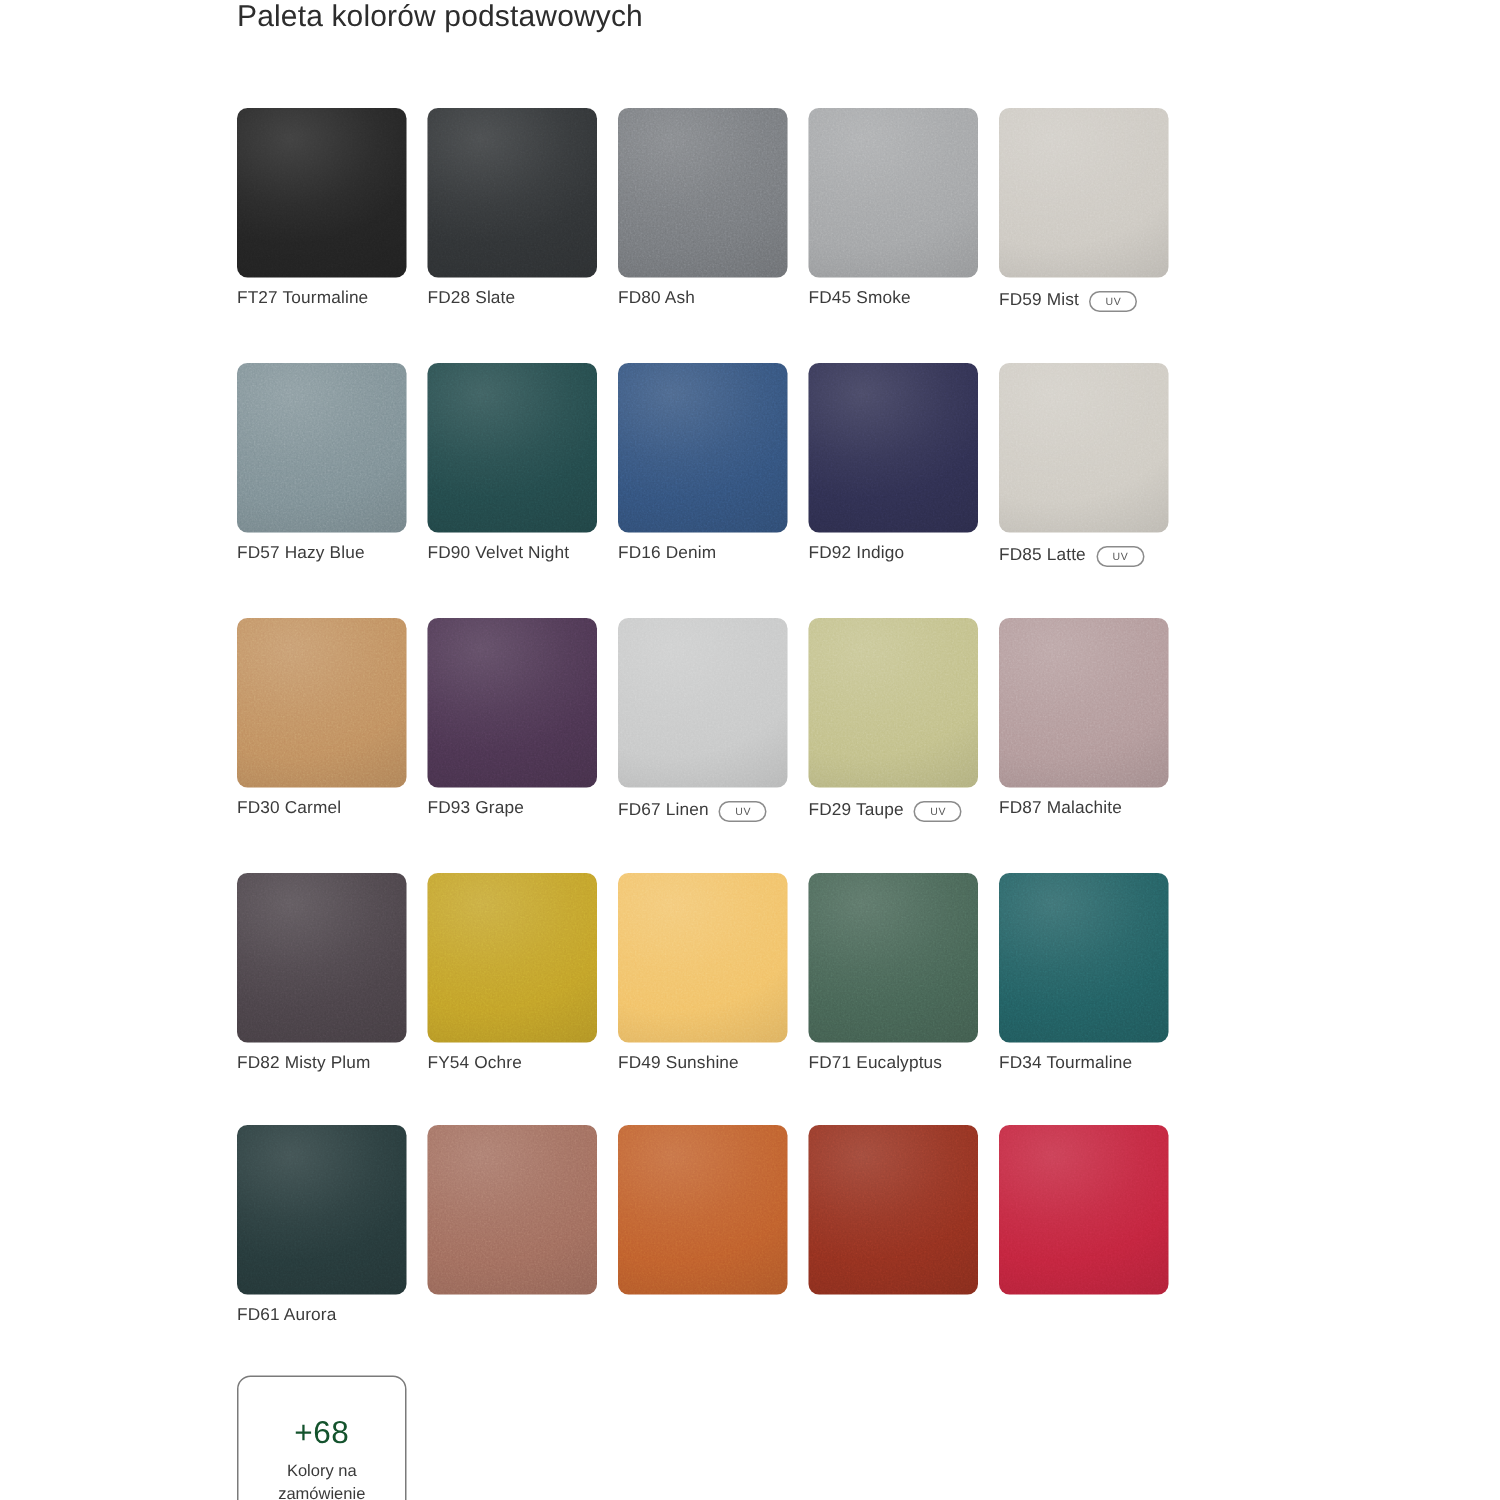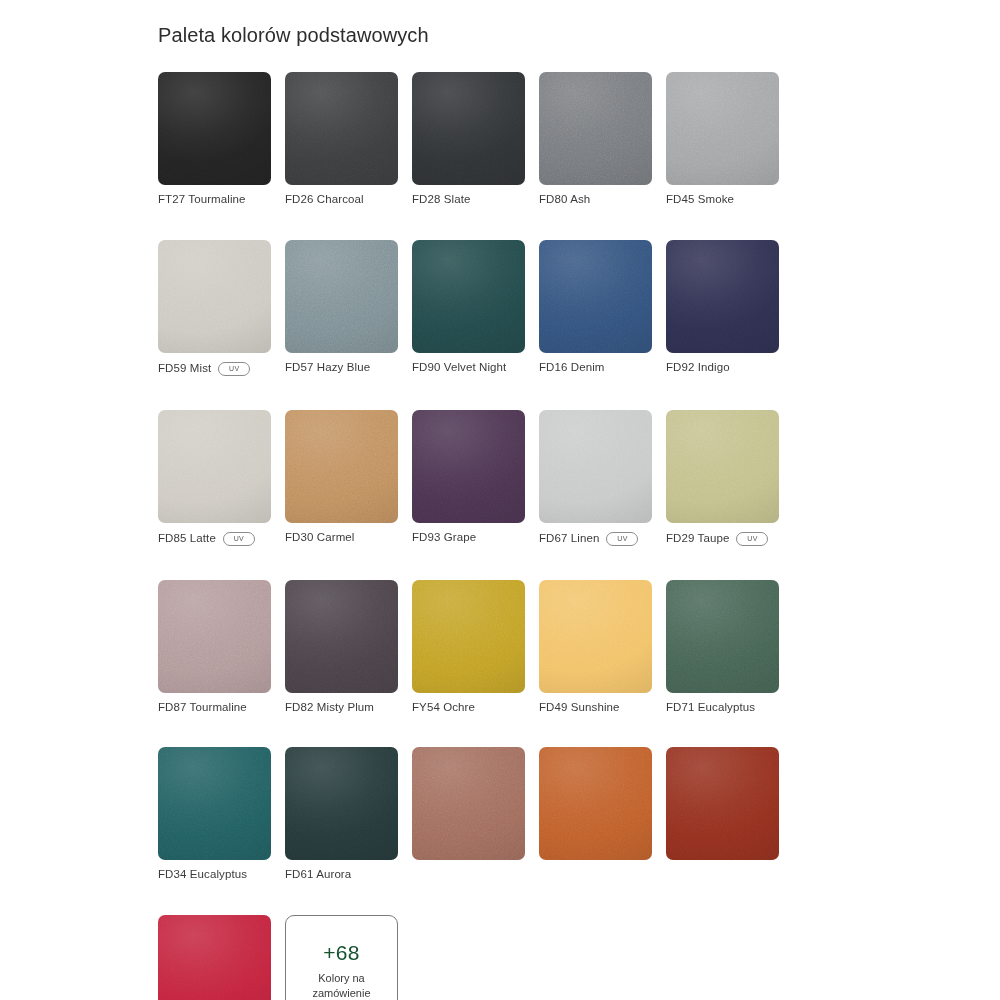--- a/index.html
+++ b/index.html
@@ -16,21 +16,21 @@
   }
   #root {
     position: relative;
     width: 1000px;
     height: 1000px;
     box-sizing: border-box;
   }
   .page-title {
     position: absolute;
     left: 158px;
-    top: 24px;
+    top: 0;
     font-size: 20px;
     font-weight: 400;
     color: #2d2d2d;
     letter-spacing: 0.1px;
     white-space: nowrap;
   }
   .palette-grid {
     position: absolute;
     left: 158px;
     top: 72px;
@@ -133,31 +133,20 @@
           <div class="tex"><svg width="113" height="113">
               <rect width="113" height="113" filter="url(#feltTexture)" opacity="0.55"></rect>
             </svg></div>
           <div class="sheen"></div>
         </div>
         <div class="swatch-caption">
           <span class="swatch-label">FT27 Tourmaline</span>
         </div>
       </div>
       <div class="swatch-cell">
-        <div class="swatch-chip" style="background-color: rgb(60, 61, 62);">
-          <div class="tex"><svg width="113" height="113">
-              <rect width="113" height="113" filter="url(#feltTexture)" opacity="0.55"></rect>
-            </svg></div>
-          <div class="sheen"></div>
-        </div>
-        <div class="swatch-caption">
-          <span class="swatch-label">FD26 Charcoal</span>
-        </div>
-      </div>
-      <div class="swatch-cell">
         <div class="swatch-chip" style="background-color: rgb(48, 51, 53);">
           <div class="tex"><svg width="113" height="113">
               <rect width="113" height="113" filter="url(#feltTexture)" opacity="0.55"></rect>
             </svg></div>
           <div class="sheen"></div>
         </div>
         <div class="swatch-caption">
           <span class="swatch-label">FD28 Slate</span>
         </div>
       </div>
@@ -298,21 +287,21 @@
         </div>
       </div>
       <div class="swatch-cell">
         <div class="swatch-chip" style="background-color: rgb(178, 153, 154);">
           <div class="tex"><svg width="113" height="113">
               <rect width="113" height="113" filter="url(#feltTexture)" opacity="0.55"></rect>
             </svg></div>
           <div class="sheen"></div>
         </div>
         <div class="swatch-caption">
-          <span class="swatch-label">FD87 Tourmaline</span>
+          <span class="swatch-label">FD87 Malachite</span>
         </div>
       </div>
       <div class="swatch-cell">
         <div class="swatch-chip" style="background-color: rgb(74, 66, 72);">
           <div class="tex"><svg width="113" height="113">
               <rect width="113" height="113" filter="url(#feltTexture)" opacity="0.55"></rect>
             </svg></div>
           <div class="sheen"></div>
         </div>
         <div class="swatch-caption">
@@ -353,21 +342,21 @@
         </div>
       </div>
       <div class="swatch-cell">
         <div class="swatch-chip" style="background-color: rgb(34, 94, 97);">
           <div class="tex"><svg width="113" height="113">
               <rect width="113" height="113" filter="url(#feltTexture)" opacity="0.55"></rect>
             </svg></div>
           <div class="sheen"></div>
         </div>
         <div class="swatch-caption">
-          <span class="swatch-label">FD34 Eucalyptus</span>
+          <span class="swatch-label">FD34 Tourmaline</span>
         </div>
       </div>
       <div class="swatch-cell">
         <div class="swatch-chip" style="background-color: rgb(38, 57, 58);">
           <div class="tex"><svg width="113" height="113">
               <rect width="113" height="113" filter="url(#feltTexture)" opacity="0.55"></rect>
             </svg></div>
           <div class="sheen"></div>
         </div>
         <div class="swatch-caption">

